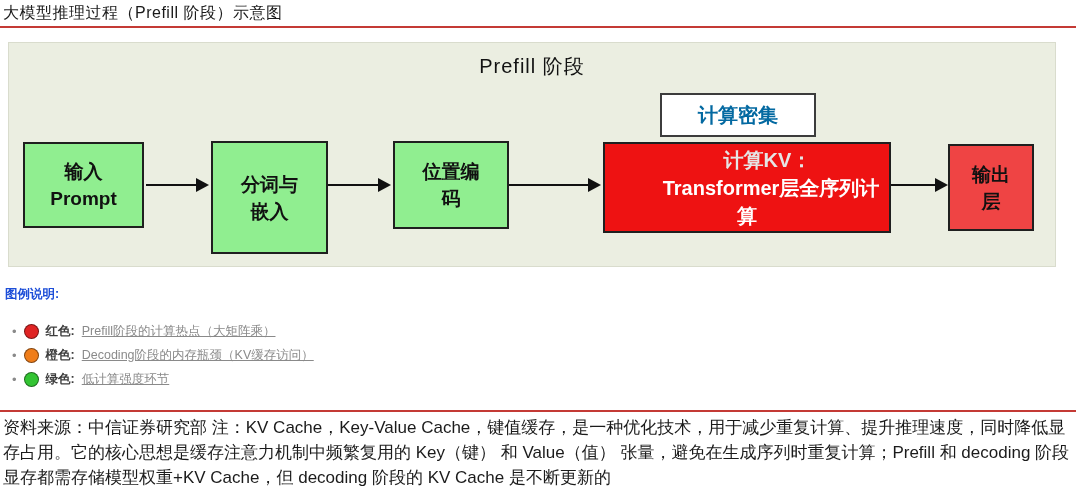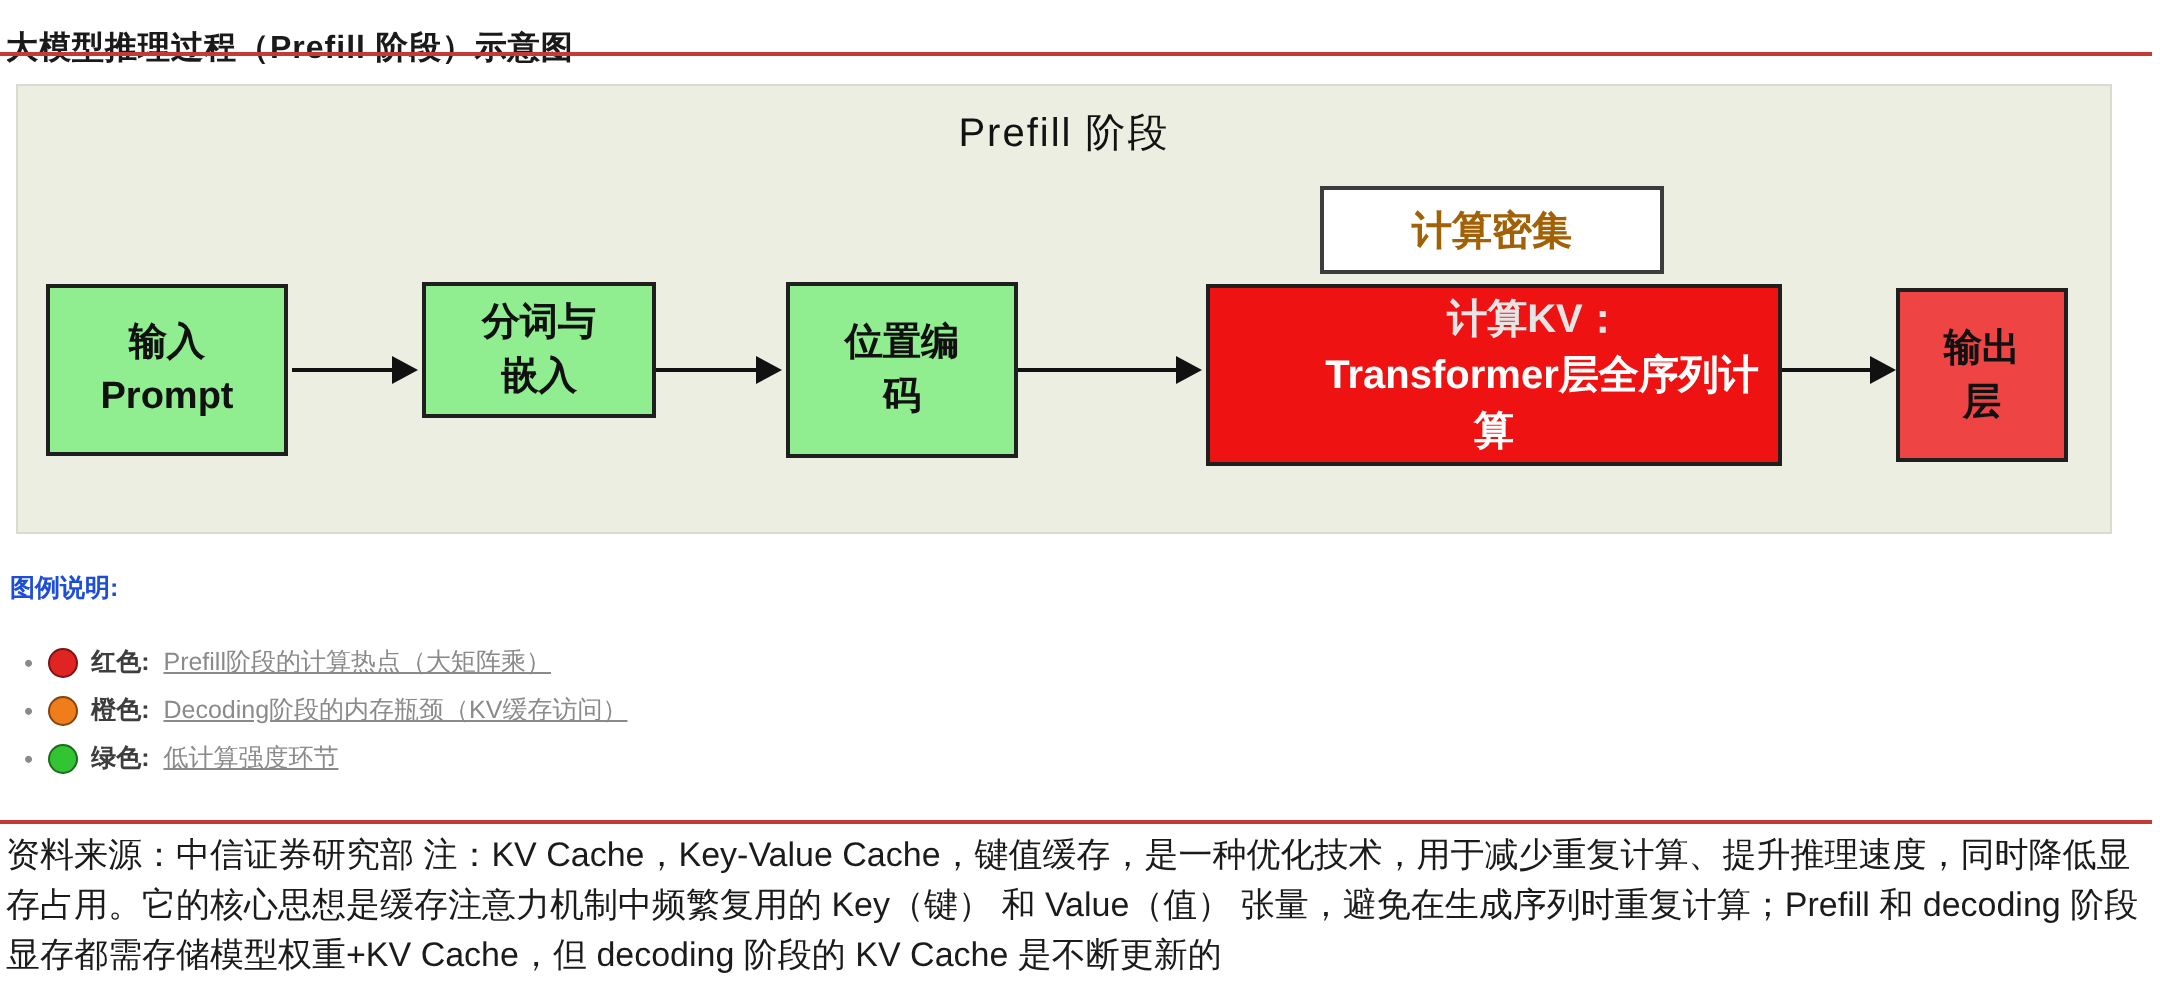--- a/index.html
+++ b/index.html
@@ -5,22 +5,22 @@
   * { margin: 0; padding: 0; box-sizing: border-box; }
   html, body {
     width: 1080px; height: 494px;
     background: #ffffff;
     font-family: "Liberation Sans", "DejaVu Sans", sans-serif;
     overflow: hidden;
   }
   .stage { position: relative; width: 1080px; height: 494px; }
 
   .header-title {
-    position: absolute; left: 3px; top: 14px;
-    font-size: 16px; font-weight: bold; color: #1a1a1a;
+    position: absolute; left: 3px; top: 3px;
+    font-size: 16px; font-weight: normal; color: #1a1a1a;
     letter-spacing: 0.5px; white-space: nowrap;
   }
   .rule {
     position: absolute; left: 0; height: 2px; width: 1076px;
   }
   .rule.top { top: 26px; }
   .rule.bottom { top: 410px; }
 
   .panel {
     position: absolute; left: 8px; top: 42px;
@@ -88,32 +88,32 @@
 <body>
 
 <div class="stage">
 
   <div class="header-title">大模型推理过程（Prefill 阶段）示意图</div>
   <div class="rule top" style="background-color: rgb(196, 58, 53);"></div>
 
   <div class="panel" style="background-color: rgb(235, 238, 225);">
     <div class="panel-title">Prefill 阶段</div>
 
-    <div class="badge" style="left: 651px; top: 50px; width: 172px; height: 44px; color: #a16207;">
+    <div class="badge" style="left: 651px; top: 50px; width: 156px; height: 44px; color: #0369a1;">
       <span>计算密集</span>
     </div>
 
     <div class="node" style="left: 14px; top: 99px; width: 121px; height: 86px; background-color: rgb(144, 238, 144);">
       <div class="node-line">输入</div>
       <div class="node-line">Prompt</div>
     </div>
 
     <div class="arrow" style="left:137px; top:141px; width:50px;"></div>
 
-    <div class="node" style="left: 202px; top: 98px; width: 117px; height: 68px; background-color: rgb(144, 238, 144);">
+    <div class="node" style="left: 202px; top: 98px; width: 117px; height: 113px; background-color: rgb(144, 238, 144);">
       <div class="node-line">分词与</div>
       <div class="node-line">嵌入</div>
     </div>
 
     <div class="arrow" style="left:319px; top:141px; width:50px;"></div>
 
     <div class="node" style="left: 384px; top: 98px; width: 116px; height: 88px; background-color: rgb(144, 238, 144);">
       <div class="node-line">位置编</div>
       <div class="node-line">码</div>
     </div>

